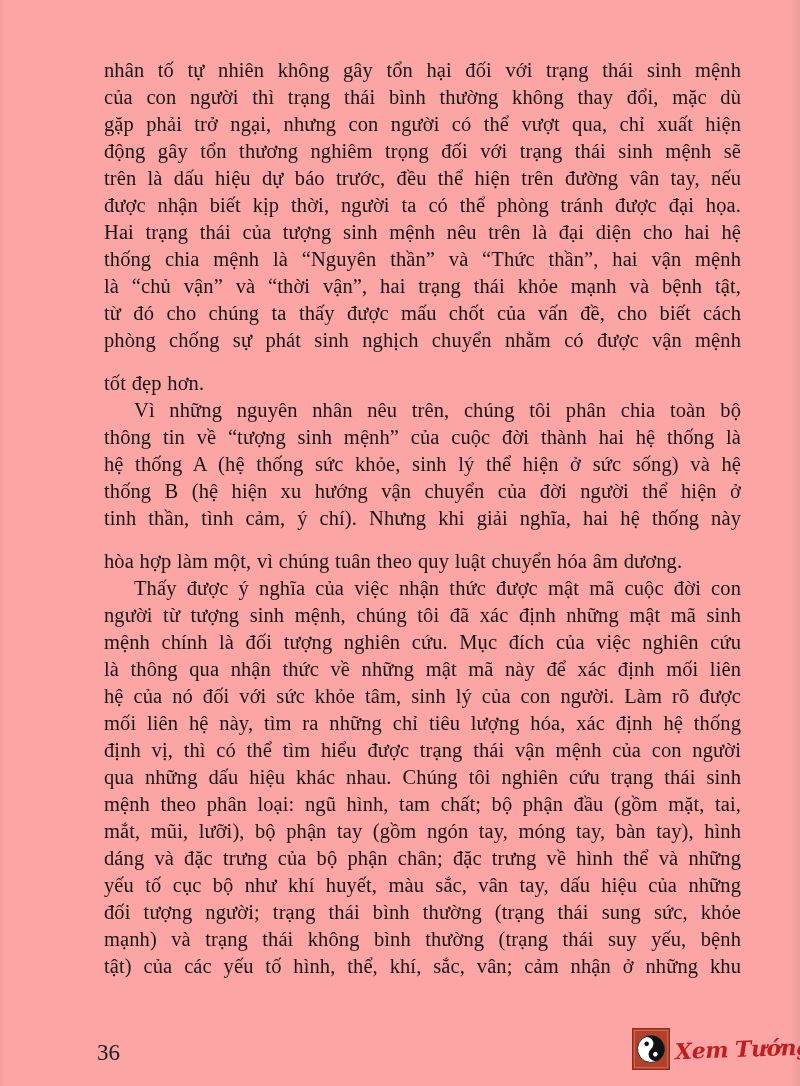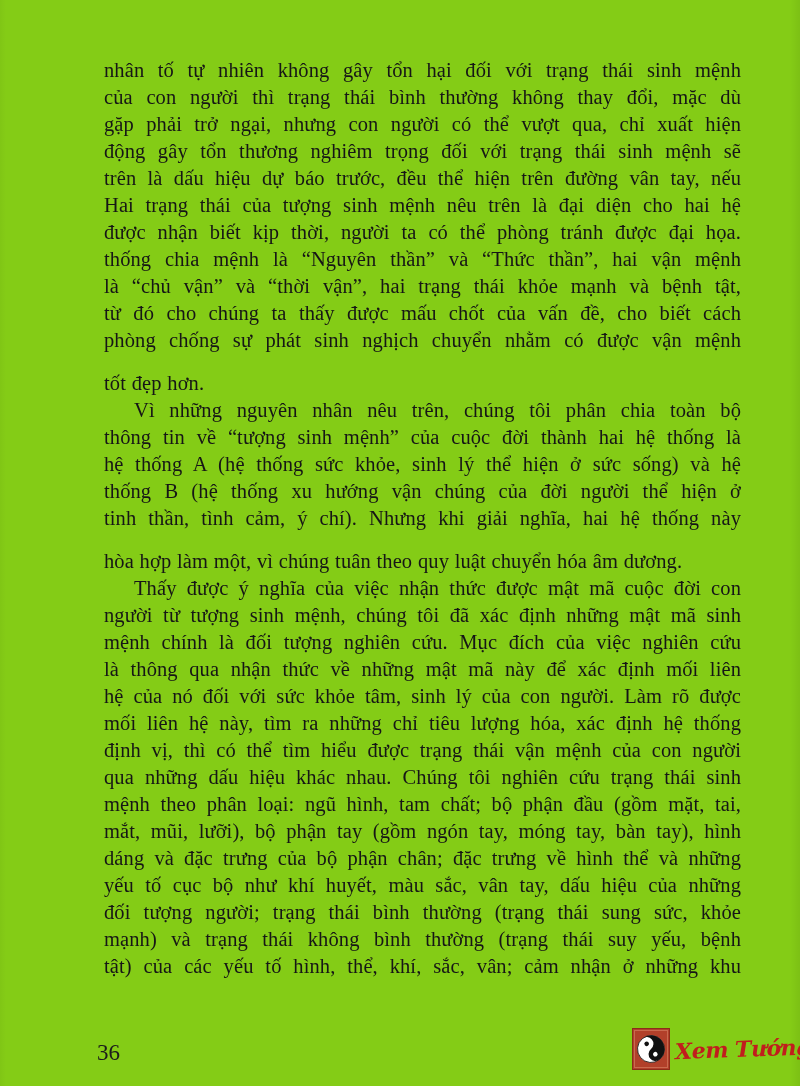--- a/index.html
+++ b/index.html
@@ -81,43 +81,43 @@
     font-size: 22px;
     line-height: 40px;
     letter-spacing: -0.5px;
     transform: rotate(-2deg);
     white-space: nowrap;
   }
 </style>
 </head>
 <body>
 
-<div class="page" style="background: #84cc16;">
+<div class="page" style="background: #fca5a5;">
 
   <div class="edge-left"></div>
   <div class="edge-right"></div>
 
   <main class="text-block" id="text-block" style="color: rgb(22, 22, 22);">
 
   <div class="text-line">nhân tố tự nhiên không gây tổn hại đối với trạng thái sinh mệnh</div>
       <div class="text-line">của con người thì trạng thái bình thường không thay đổi, mặc dù</div>
       <div class="text-line">gặp phải trở ngại, nhưng con người có thể vượt qua, chỉ xuất hiện</div>
       <div class="text-line">động gây tổn thương nghiêm trọng đối với trạng thái sinh mệnh sẽ</div>
       <div class="text-line">trên là dấu hiệu dự báo trước, đều thể hiện trên đường vân tay, nếu</div>
+      <div class="text-line">được nhận biết kịp thời, người ta có thể phòng tránh được đại họa.</div>
       <div class="text-line">Hai trạng thái của tượng sinh mệnh nêu trên là đại diện cho hai hệ</div>
-      <div class="text-line">được nhận biết kịp thời, người ta có thể phòng tránh được đại họa.</div>
       <div class="text-line">thống chia mệnh là “Nguyên thần” và “Thức thần”, hai vận mệnh</div>
       <div class="text-line">là “chủ vận” và “thời vận”, hai trạng thái khỏe mạnh và bệnh tật,</div>
       <div class="text-line">từ đó cho chúng ta thấy được mấu chốt của vấn đề, cho biết cách</div>
       <div class="text-line">phòng chống sự phát sinh nghịch chuyển nhằm có được vận mệnh</div>
       <div class="text-line last-left">tốt đẹp hơn.</div>
       <div class="text-line indent">Vì những nguyên nhân nêu trên, chúng tôi phân chia toàn bộ</div>
       <div class="text-line">thông tin về “tượng sinh mệnh” của cuộc đời thành hai hệ thống là</div>
       <div class="text-line">hệ thống A (hệ thống sức khỏe, sinh lý thể hiện ở sức sống) và hệ</div>
-      <div class="text-line">thống B (hệ thống xu hướng vận chúng của đời người thể hiện ở</div>
+      <div class="text-line">thống B (hệ hiện xu hướng vận chuyển của đời người thể hiện ở</div>
       <div class="text-line">tinh thần, tình cảm, ý chí). Nhưng khi giải nghĩa, hai hệ thống này</div>
       <div class="text-line last-left">hòa hợp làm một, vì chúng tuân theo quy luật chuyển hóa âm dương.</div>
       <div class="text-line indent">Thấy được ý nghĩa của việc nhận thức được mật mã cuộc đời con</div>
       <div class="text-line">người từ tượng sinh mệnh, chúng tôi đã xác định những mật mã sinh</div>
       <div class="text-line">mệnh chính là đối tượng nghiên cứu. Mục đích của việc nghiên cứu</div>
       <div class="text-line">là thông qua nhận thức về những mật mã này để xác định mối liên</div>
       <div class="text-line">hệ của nó đối với sức khỏe tâm, sinh lý của con người. Làm rõ được</div>
       <div class="text-line">mối liên hệ này, tìm ra những chỉ tiêu lượng hóa, xác định hệ thống</div>
       <div class="text-line">định vị, thì có thể tìm hiểu được trạng thái vận mệnh của con người</div>
       <div class="text-line">qua những dấu hiệu khác nhau. Chúng tôi nghiên cứu trạng thái sinh</div>

